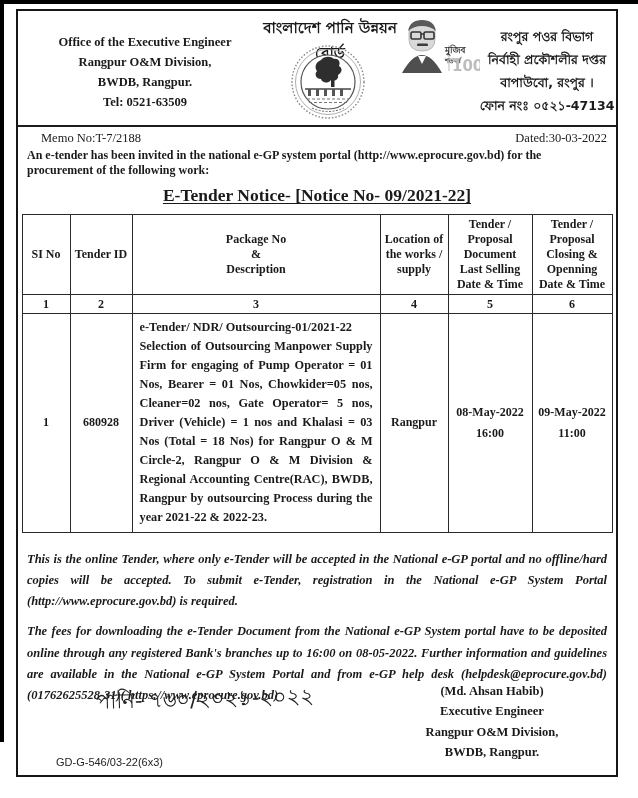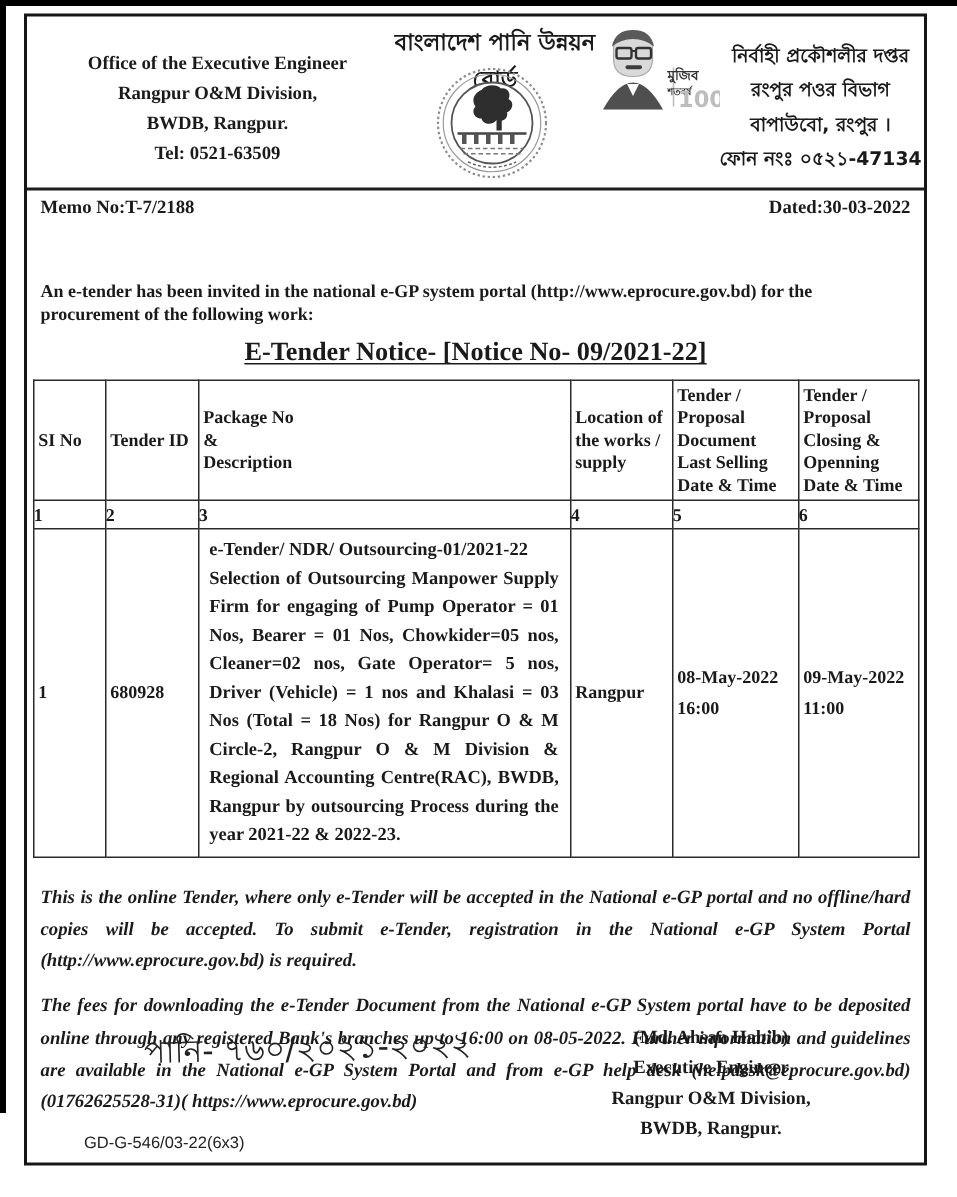--- a/index.html
+++ b/index.html
@@ -18,50 +18,50 @@
                font-weight:bold; font-size:12.5px; line-height:1.6; }
   .org-bn { position:absolute; left:228px; top:5px; width:168px; text-align:center;
             font-weight:bold; font-size:15px; font-family:"DejaVu Sans",sans-serif; }
   .seal-box { position:absolute; left:272px; top:30px; width:76px; height:82px; }
   .mujib-box { position:absolute; left:382px; top:6px; width:80px; height:58px; }
   .office-bn { position:absolute; left:452px; top:14px; width:154px; text-align:center;
                font-weight:bold; font-size:12.5px; line-height:1.85;
                font-family:"DejaVu Sans",sans-serif; }
 
   
-  .memo-row { display:flex; justify-content:space-between; padding:4px 9px 0 9px;
-              font-weight:bold; font-size:12.5px; }
-  .intro { padding:2px 9px 0 9px; font-weight:bold; font-size:12px;margin-top:39px; }
+  .memo-row { display:flex; justify-content:space-between; padding:4px 9px 0 23px;
+              font-weight:normal; font-size:12.5px; }
+  .intro { padding:2px 9px 0 9px; font-weight:bold; font-size:12px; }
   .title-wrap { text-align:center; margin-top:7px; }
   .title-wrap span { font-weight:bold; font-size:17.5px; text-decoration:underline;
                      text-underline-offset:2px; }
 
   
   table { border-collapse:collapse; margin:8px auto 0 auto; width:590px;
           table-layout:fixed; }
   th,td { border:1.5px solid #2a2a2a; font-weight:bold; vertical-align:middle;
-          text-align:left; font-size:12px; padding:2px 3px; }
+          text-align:center; font-size:12px; padding:2px 3px; }
   thead tr.hrow { height:72px; }
   thead tr.nrow th { height:19px; font-size:12px; padding:0; }
   tbody tr { height:183px; }
   .pre { white-space:pre-line; }
   .desc-cell { text-align:left; vertical-align:top; padding:4px 7px; font-size:12.3px;
                line-height:1.55;margin-top:33px; }
   .desc-cell .just { text-align:justify; }
   .dt { line-height:1.7; }
 
   
   .para { margin:16px 9px 0 9px; font-weight:bold; font-size:12.5px; line-height:1.7;
           text-align:justify;font-style:italic; }
   .para.second { margin-top:9px; }
 
   
   .ref-bn { position:absolute; left:78px; top:672px; font-size:21px; color:#222;
             font-family:"DejaVu Sans",sans-serif; transform:rotate(-1.5deg); }
-  .signature { position:absolute; left:342px; top:670px; width:228px; text-align:center;
+  .signature { position:absolute; left:360px; top:670px; width:228px; text-align:center;
                font-weight:bold; font-size:12.5px; line-height:1.62; }
   .gd-code { position:absolute; left:38px; top:745px; font-size:11px;
              font-family:"Liberation Sans","DejaVu Sans",sans-serif; color:#222; }
 </style>
 </head>
 <body>
 
 <div class="scan-edge-top"></div>
 <div class="scan-edge-left"></div>
 
@@ -107,22 +107,22 @@
         <path d="M2,56 Q12,38 22,38 Q32,38 42,56 Z" fill="#4f4f4f"></path>
         <path d="M18,39 L22,47 L26,39 Z" fill="#fff"></path>
         <line x1="49" y1="28" x2="49" y2="54" stroke="#bbb" stroke-width="1"></line>
         <text x="45" y="36" font-size="9" font-weight="bold" fill="#333" font-family="'DejaVu Sans',sans-serif">মুজিব</text>
         <text x="45" y="46" font-size="6.5" font-weight="bold" fill="#333" font-family="'DejaVu Sans',sans-serif">শতবর্ষ</text>
         <text x="52" y="54" font-size="15" font-weight="bold" fill="#bdbdbd" font-family="'DejaVu Sans',sans-serif">100</text>
       </svg>
     </div>
 
     <div class="office-bn">
+      <div>রংপুর পওর বিভাগ</div>
       <div>নির্বাহী প্রকৌশলীর দপ্তর</div>
-      <div>রংপুর পওর বিভাগ</div>
       <div>বাপাউবো, রংপুর ।</div>
       <div>ফোন নংঃ ০৫২১-47134</div>
     </div>
   </div>
 
   <div class="memo-row">
     <span>Memo No:T-7/2188</span>
     <span>Dated:30-03-2022</span>
   </div>
 

